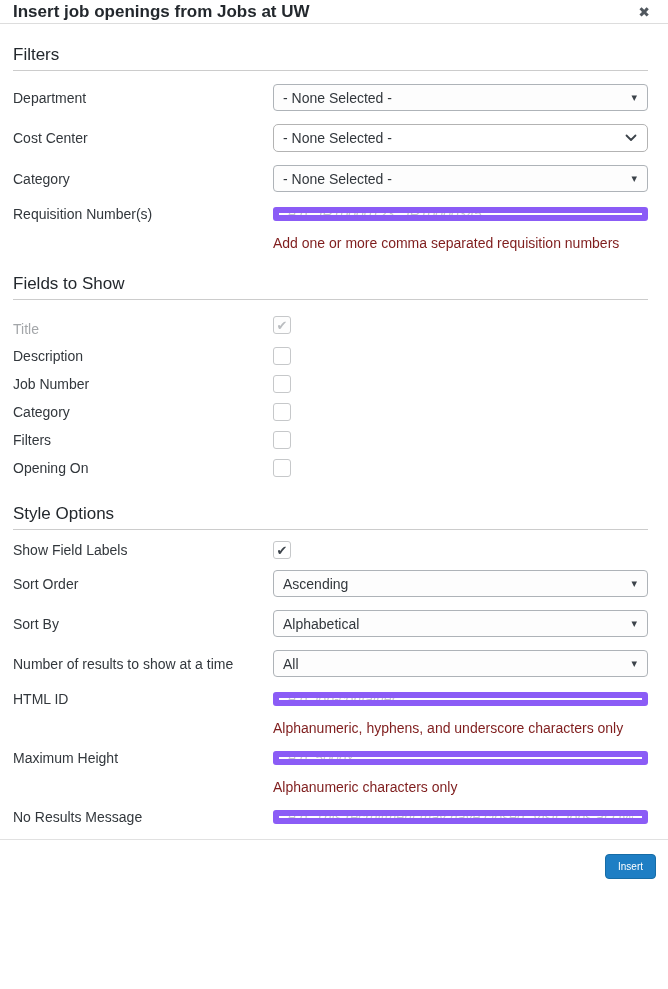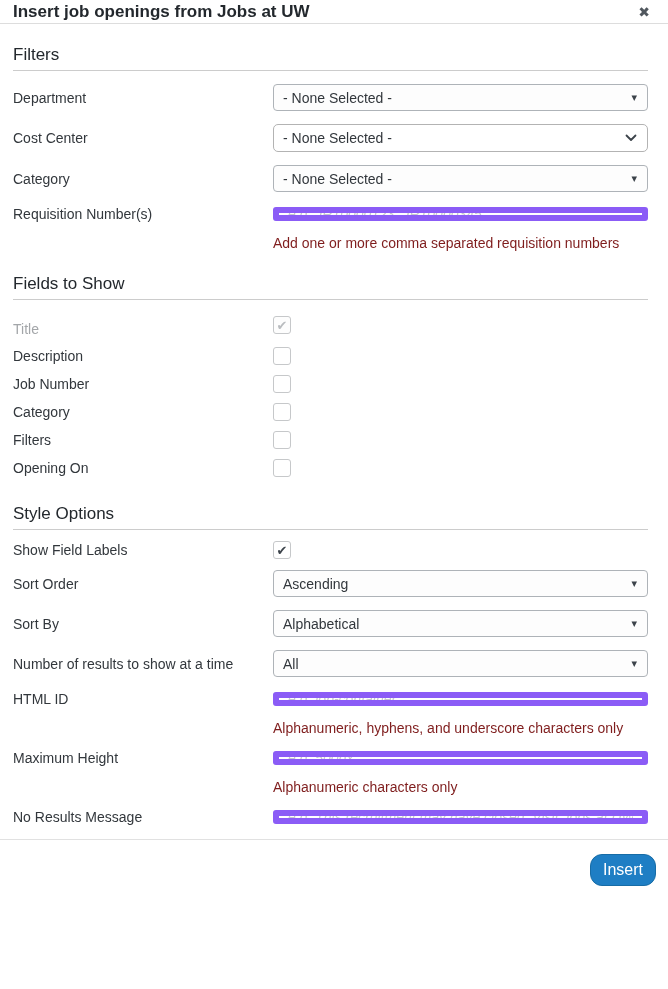--- a/index.html
+++ b/index.html
@@ -100,23 +100,23 @@
   
   .modal-footer {
     margin-top:12px;
     border-top:1px solid #e1e1e1;
     padding:14px 12px 9px;
     display:flex; justify-content:flex-end;
   }
   .insert-btn {
     background:#1e7ec4;
     border:1px solid #176ca6;
-    border-radius:12px;
+    border-radius:4px;
     color:#ffffff;
-    font-size:16px;
+    font-size:10px;
     font-family:"Liberation Sans", sans-serif;
     padding:6px 12px;
     cursor:pointer;
   }
 </style>
 </head>
 <body>
 
 <div class="modal-header">
   <div class="modal-title">Insert job openings from Jobs at UW</div>

